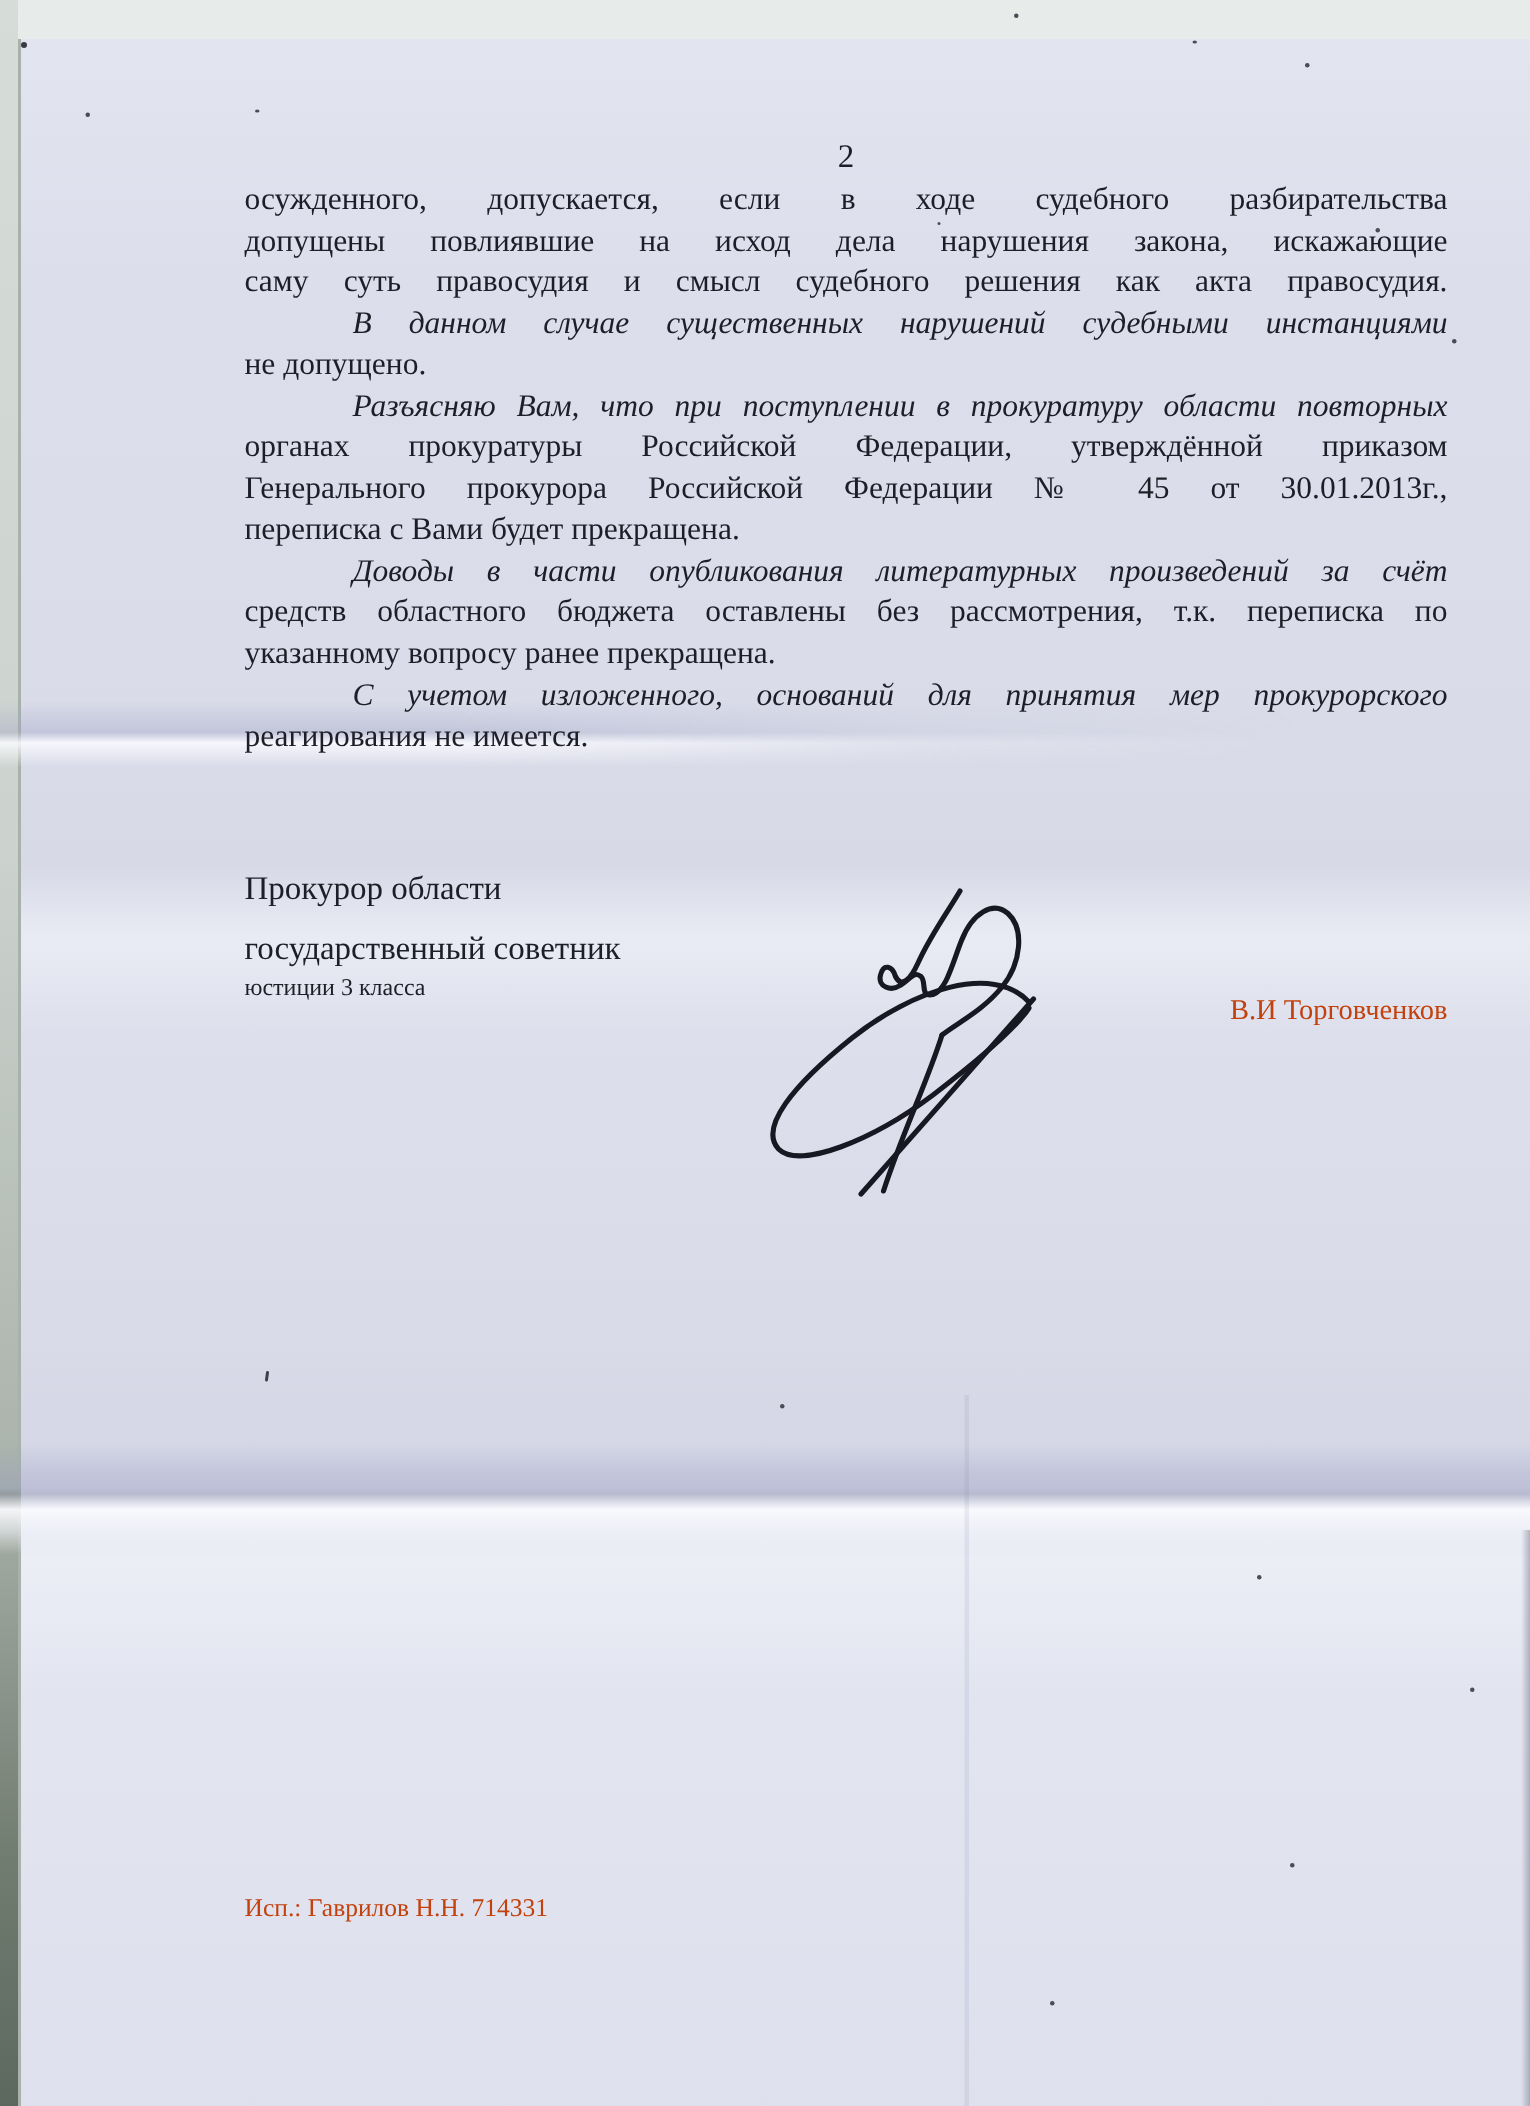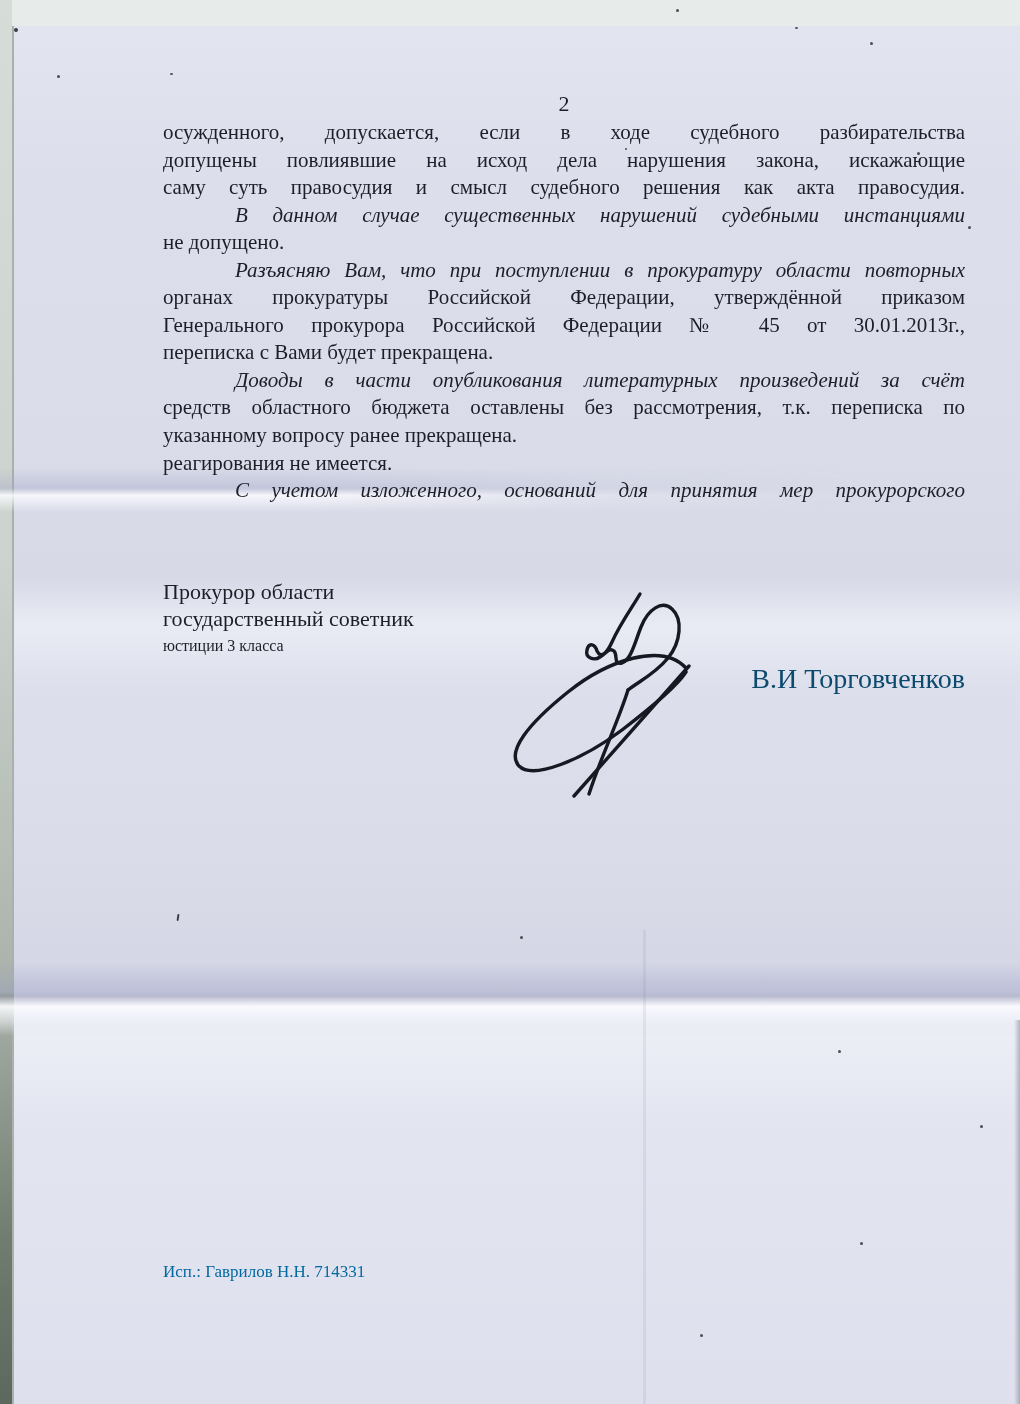--- a/index.html
+++ b/index.html
@@ -54,27 +54,27 @@
   
   .textblock{
     position:absolute;left:163px;top:92px;width:802px;
     color:#1e1e28;font-size:21px;
   }
   .pageno{height:24px;line-height:24px;text-align:center;font-size:22px;margin-bottom:3px;}
   .line{height:27.55px;line-height:27.55px;white-space:nowrap;}
   .line.j{white-space:normal;text-align:justify;text-align-last:justify;}
   .line.i{padding-left:72px;font-style:italic;}
   .sig-pos{margin-top:74px;height:26px;line-height:26px;font-size:22px;}
-  .sig-rank1{height:27px;line-height:27px;font-size:22px;}
+  .sig-rank1{margin-top:13px;height:27px;line-height:27px;font-size:22px;}
   .sig-rank2{height:27px;line-height:27px;font-size:16px;}
   .sig-name{
-    position:absolute;right:55px;top:663px;font-size:28px;color:#0c4a6e;text-align:right;
+    position:absolute;right:55px;top:663px;font-size:19px;color:#c2410c;text-align:right;
   }
   .executor{
-    position:absolute;left:163px;top:1262px;font-size:17px;color:#0369a1;
+    position:absolute;left:163px;top:1262px;font-size:17px;color:#c2410c;
   }
   
   .signature{position:absolute;left:490px;top:580px;width:240px;height:280px;}
   .signature svg{width:100%;height:100%;}
   
   .speck{position:absolute;border-radius:50%;background:#4c4c56;}
   .s1{left:14px;top:28px;width:4px;height:4px;background:#3a3a42;}
   .s2{left:57px;top:75px;width:3px;height:3px;}
   .s3{left:170px;top:73px;width:3px;height:2px;}
   .s4{left:676px;top:9px;width:3px;height:3px;}
@@ -112,22 +112,22 @@
 
   <div class="line j i">Разъясняю Вам, что при поступлении в прокуратуру области повторных</div>
   <div class="line j">органах прокуратуры Российской Федерации, утверждённой приказом</div>
   <div class="line j">Генерального прокурора Российской Федерации № 45 от 30.01.2013г.,</div>
   <div class="line">переписка с Вами будет прекращена.</div>
 
   <div class="line j i">Доводы в части опубликования литературных произведений за счёт</div>
   <div class="line j">средств областного бюджета оставлены без рассмотрения, т.к. переписка по</div>
   <div class="line">указанному вопросу ранее прекращена.</div>
 
+  <div class="line j i">С учетом изложенного, оснований для принятия мер прокурорского</div>
   <div class="line">реагирования не имеется.</div>
-  <div class="line j i">С учетом изложенного, оснований для принятия мер прокурорского</div>
 
   <div class="sig-pos">Прокурор области</div>
   <div class="sig-rank1">государственный советник</div>
   <div class="sig-rank2">юстиции 3 класса</div>
 </div>
 
 <div class="sig-name">В.И Торговченков</div>
 
 <div class="signature">
   <svg viewBox="0 0 240 280" fill="none" xmlns="http://www.w3.org/2000/svg">

